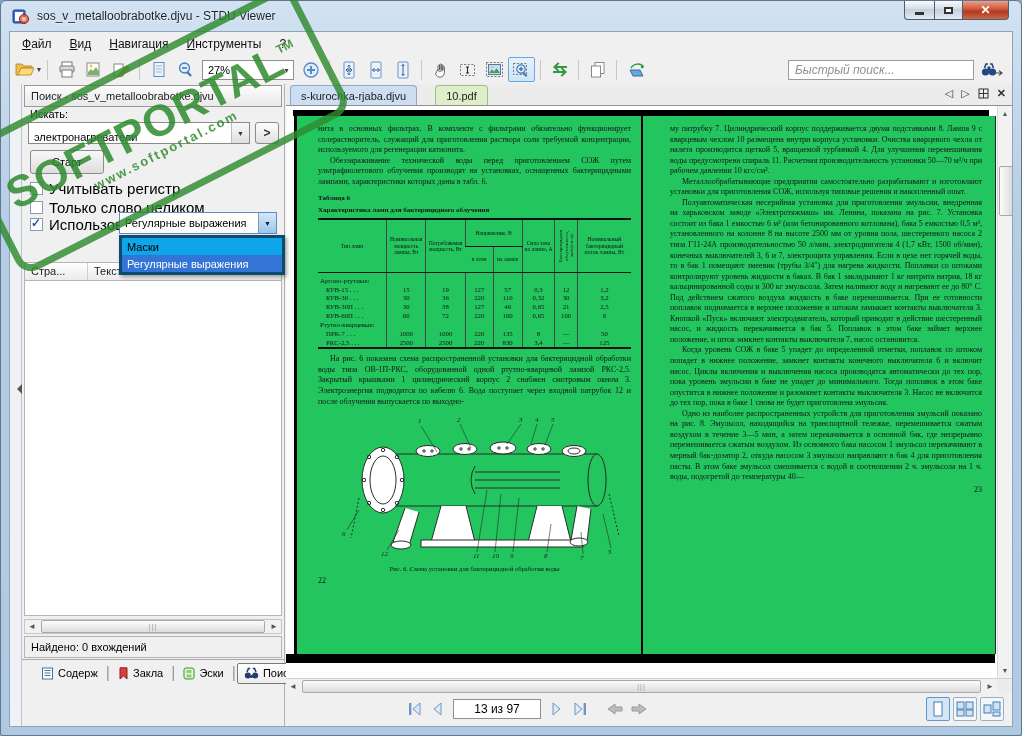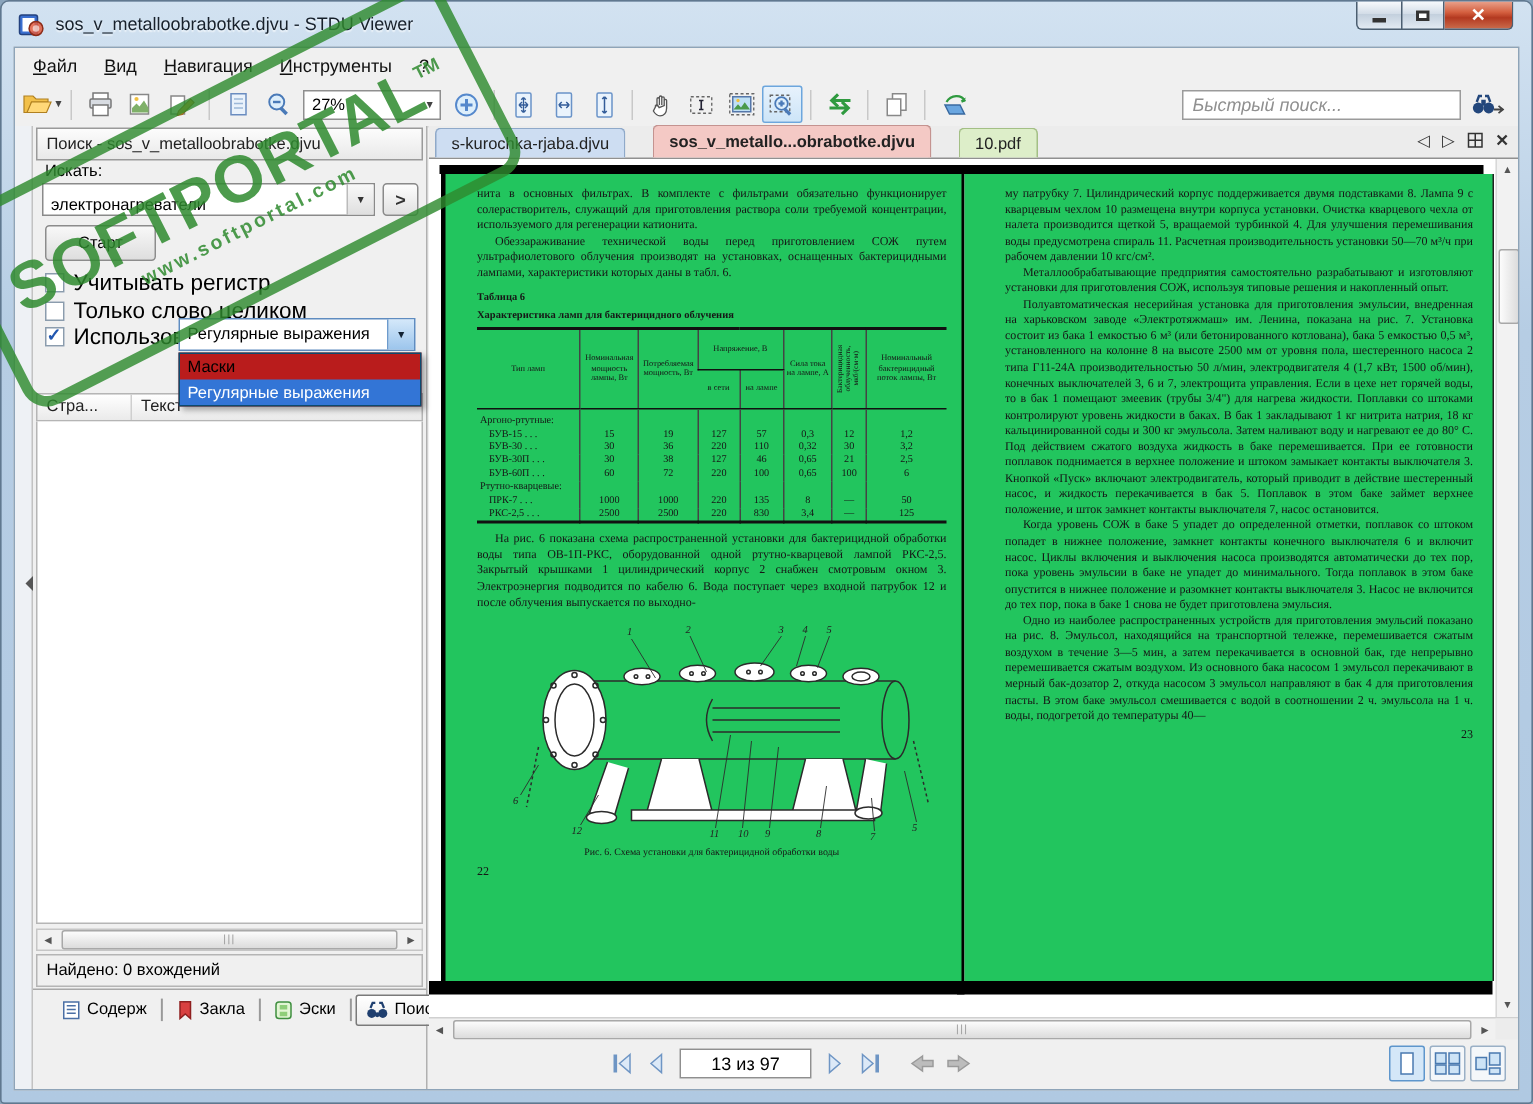--- a/index.html
+++ b/index.html
@@ -56,21 +56,21 @@
   .start-btn{position:absolute;top:66px;left:8px;width:74px;height:24px;border:1px solid #8c8c8c;border-radius:3px;
           background:linear-gradient(#f8f8f8,#dedede);font-size:11px;display:flex;align-items:center;justify-content:center;box-sizing:border-box;}
   .cbrow{position:absolute;left:8px;display:flex;align-items:center;gap:6px;font-size:15px;}
   .cbx{width:13px;height:13px;background:#fff;border:1px solid #8b9cad;box-sizing:border-box;position:relative;}
   .cbx.checked::after{content:"✓";position:absolute;left:0px;top:-3px;font-size:12px;font-weight:bold;color:#2257b0;}
   .use-combo{position:absolute;top:128px;left:97px;width:158px;height:22px;background:#fff;border:1px solid #5f8cc0;
              box-sizing:border-box;font-size:11px;display:flex;align-items:center;padding-left:5px;}
   .use-combo .arrow-zone{position:absolute;right:0;top:0;bottom:0;width:17px;
              background:linear-gradient(#d4e8fa,#9cc5ec);border-left:1px solid #6d9bcd;
              display:flex;align-items:center;justify-content:center;font-size:7px;color:#123;}
-  .ddlist{position:absolute;top:151px;left:97px;width:160px;background:#b91c1c;border:1px solid #0c4a6e;
+  .ddlist{position:absolute;top:151px;left:97px;width:160px;background:#0ea5e9;border:3px solid #0c4a6e;
           box-shadow:2px 2px 4px rgba(0,0,0,.35);z-index:40;font-size:11px;}
   .opt{height:17px;display:flex;align-items:center;padding-left:5px;}
   .opt.sel{background:#3375d6;color:#fff;}
   .results-header{position:absolute;top:178px;left:2px;right:2px;height:19px;display:flex;
           background:linear-gradient(#ffffff,#eaeaea);border:1px solid #b5b5b5;box-sizing:border-box;font-size:11px;color:#222;}
   .rh-col1{width:56px;padding:2px 0 0 6px;border-right:1px solid #cfcfcf;}
   .rh-col2{padding:2px 0 0 6px;flex:1;}
   .results-list{position:absolute;top:197px;left:2px;right:2px;bottom:110px;background:#fff;border:1px solid #b5b5b5;border-top:none;box-sizing:border-box;}
   .panel-hscroll{position:absolute;left:2px;right:2px;bottom:92px;height:15px;background:#f1f1f1;border:1px solid #c6c6c6;box-sizing:border-box;display:flex;align-items:center;}
   .ps-arrow{width:14px;height:13px;display:flex;align-items:center;justify-content:center;font-size:8px;color:#555;}
@@ -443,21 +443,20 @@
                 </svg>
               </span>
               <span>Поиск</span>
             </div>
           </div>
       </div>
 
       <div class="docarea">
         <div class="dtabbar" id="dtabbar">
             <div class="dtab" style="background:#cdddf2;border-color:#8fa9c9;">s-kurochka-rjaba.djvu</div>
-            <div class="dtab active" style="background:#f4c9c5;border-color:#c49390;">sos_v_metallo...obrabotke.djvu</div>
             <div class="dtab" style="background:#ddeec9;border-color:#a3bf85;">10.pdf</div>
           </div>
         <div class="tabbar-ctrls">
           <span>◁</span>
           <span>▷</span>
           <span>
             <svg width="11" height="11" viewBox="0 0 11 11">
                 <rect x="1" y="1" width="9" height="9" fill="none" stroke="#333"></rect>
                 <line x1="5.5" y1="1" x2="5.5" y2="10" stroke="#333"></line>
                 <line x1="1" y1="5.5" x2="10" y2="5.5" stroke="#333"></line>

